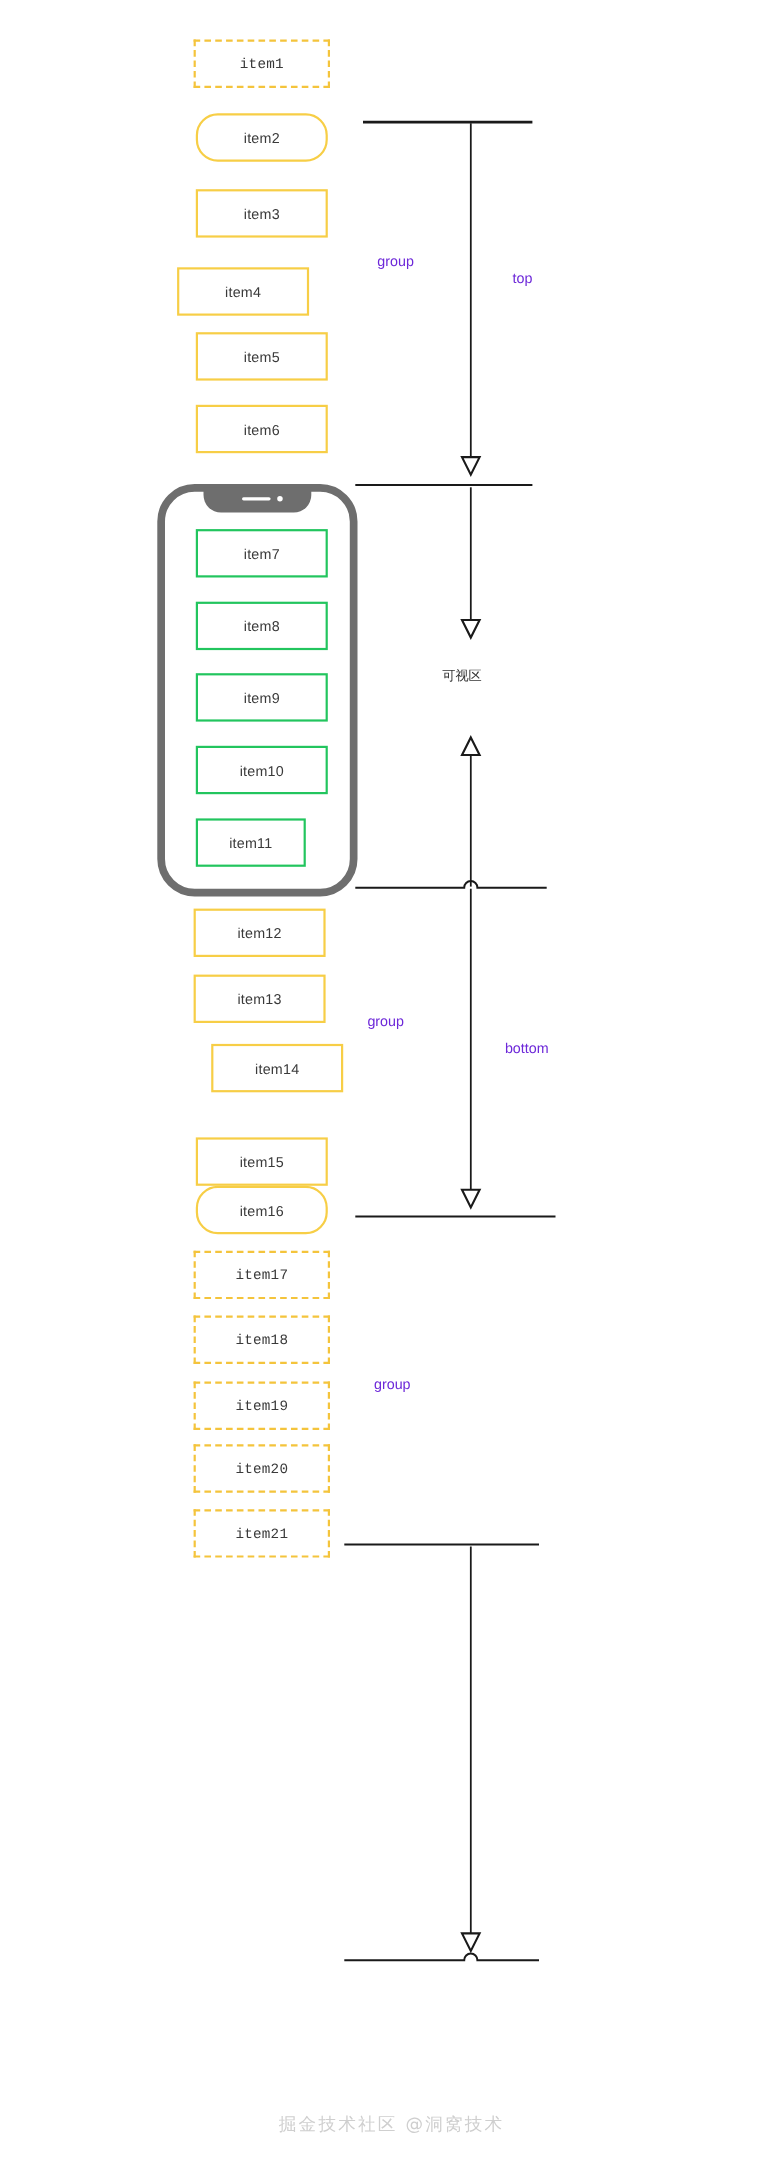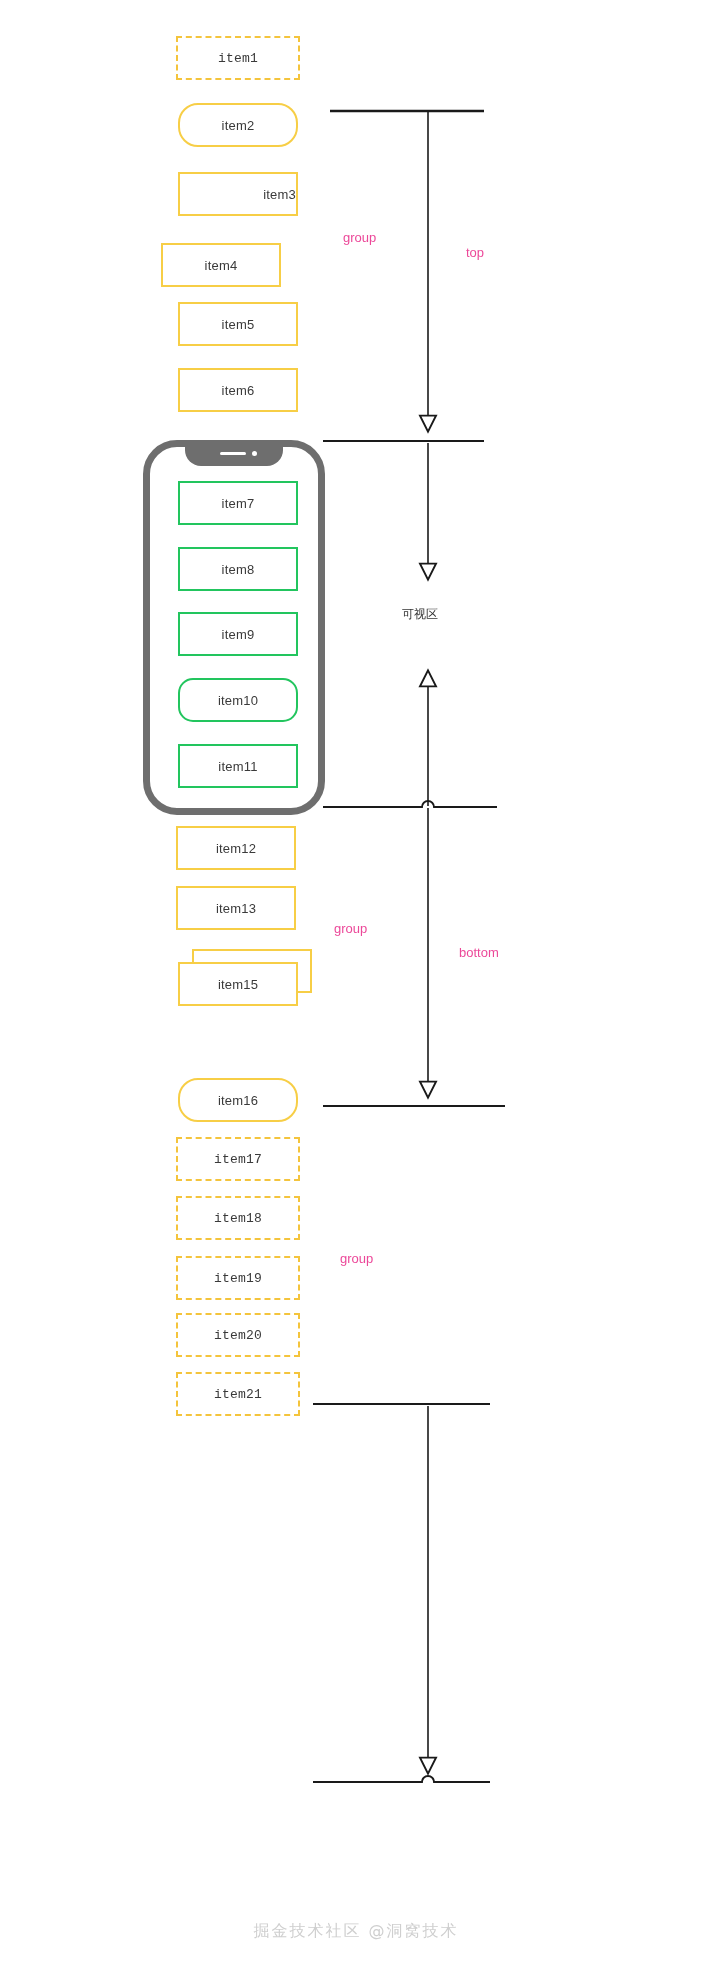--- a/index.html
+++ b/index.html
@@ -55,21 +55,21 @@
 
   
   #lines{position:absolute;left:0;top:0;width:712px;height:1984px;z-index:2;pointer-events:none;}
 
   
   .lbl{
     position:absolute;
     font-size:13px;
     white-space:nowrap;
   }
-  .lbl.amber{color:#ec4899;}
+  .lbl.amber{color:#6d28d9;}
   .lbl.dark{color:#333333;font-family:"DejaVu Sans","Liberation Sans",sans-serif;font-size:12px;}
 
   .watermark{
     position:absolute;
     left:0;right:0;
     text-align:center;
     color:#cfcfcf;
     font-size:16px;
     letter-spacing:2px;
     font-family:"DejaVu Sans","Liberation Sans",sans-serif;
@@ -106,21 +106,21 @@
     <line x1="428" y1="808" x2="428" y2="1096" stroke="#1a1a1a" stroke-width="1.6" marker-end="url(#hollow-down)"></line>
     <line x1="428" y1="1406" x2="428" y2="1772" stroke="#1a1a1a" stroke-width="1.6" marker-end="url(#hollow-down)"></line>
   </svg>
 
   <div class="item dashed" style="left:176px;top:36px;width:124px;height:44px;">
     <span>item1</span>
   </div>
   <div class="item solid" style="left:178px;top:103px;width:120px;height:44px;border-radius:20px;">
     <span>item2</span>
   </div>
-  <div class="item solid" style="left:178px;top:172px;width:120px;height:44px;justify-content:flex-end;">
+  <div class="item solid" style="left:178px;top:172px;width:120px;height:44px;">
     <span>item3</span>
   </div>
   <div class="item solid" style="left:161px;top:243px;width:120px;height:44px;">
     <span>item4</span>
   </div>
   <div class="item solid" style="left:178px;top:302px;width:120px;height:44px;">
     <span>item5</span>
   </div>
   <div class="item solid" style="left:178px;top:368px;width:120px;height:44px;">
     <span>item6</span>
@@ -134,37 +134,37 @@
 
   <div class="item inphone" style="left:178px;top:481px;width:120px;height:44px;z-index:5;">
     <span>item7</span>
   </div>
   <div class="item inphone" style="left:178px;top:547px;width:120px;height:44px;z-index:5;">
     <span>item8</span>
   </div>
   <div class="item inphone" style="left:178px;top:612px;width:120px;height:44px;z-index:5;">
     <span>item9</span>
   </div>
-  <div class="item inphone" style="left:178px;top:678px;width:120px;height:44px;z-index:5;border-radius:15px;">
+  <div class="item inphone" style="left:178px;top:678px;width:120px;height:44px;z-index:5;">
     <span>item10</span>
   </div>
-  <div class="item inphone" style="left:178px;top:744px;width:120px;height:44px;z-index:5;">
+  <div class="item inphone" style="left:178px;top:744px;width:100px;height:44px;z-index:5;">
     <span>item11</span>
   </div>
 
   <div class="item solid" style="left:176px;top:826px;width:120px;height:44px;">
     <span>item12</span>
   </div>
   <div class="item solid" style="left:176px;top:886px;width:120px;height:44px;">
     <span>item13</span>
   </div>
   <div class="item solid" style="left:192px;top:949px;width:120px;height:44px;">
     <span>item14</span>
   </div>
-  <div class="item solid" style="left:178px;top:962px;width:120px;height:44px;justify-content:center;">
+  <div class="item solid" style="left:178px;top:1034px;width:120px;height:44px;justify-content:center;">
     <span>item15</span>
   </div>
   <div class="item solid" style="left:178px;top:1078px;width:120px;height:44px;border-radius:20px;">
     <span>item16</span>
   </div>
   <div class="item dashed" style="left:176px;top:1137px;width:124px;height:44px;">
     <span>item17</span>
   </div>
   <div class="item dashed" style="left:176px;top:1196px;width:124px;height:44px;">
     <span>item18</span>

